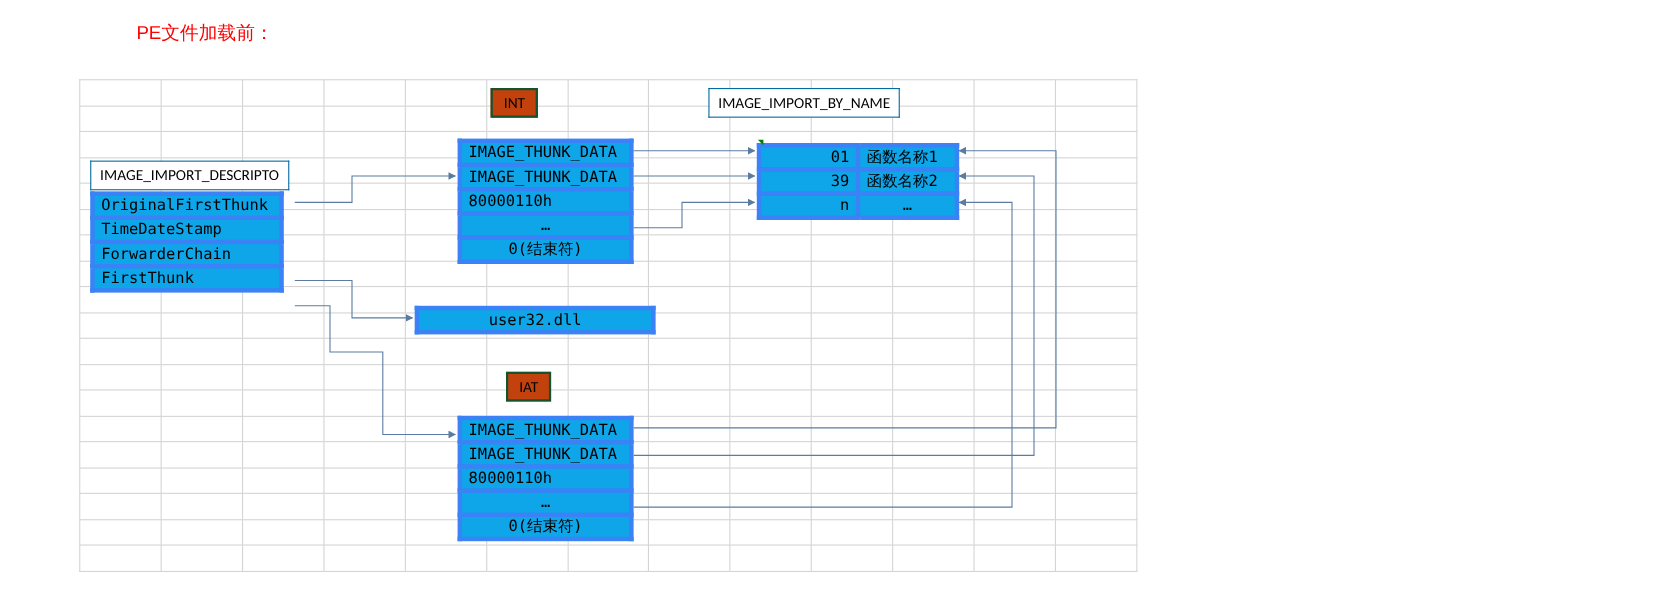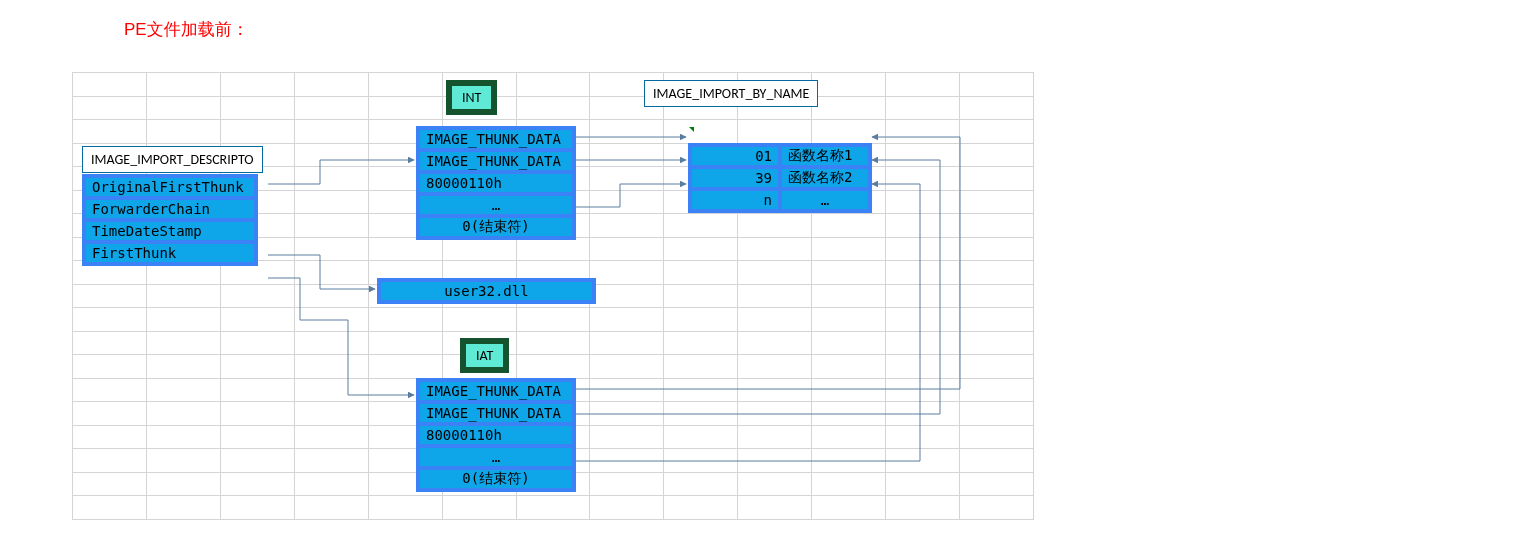--- a/index.html
+++ b/index.html
@@ -31,22 +31,22 @@
     border-collapse: collapse;
     width: 100%;
     height: 100%;
   }
   .grid td {
     border: 1px solid #d4d4d4;
     height: 22px;
   }
   .label-box {
     position: absolute;
-    background: #5eead4;
-    border: 6px solid #14532d;
+    background: #c2410c;
+    border: 2px solid #14532d;
     padding: 3px 10px;
     font-family: Calibri, "Segoe UI", sans-serif;
     font-size: 14px;
     text-align: center;
   }
   .data-table {
     position: absolute;
     border-collapse: collapse;
     background: transparent;
   }
@@ -405,26 +405,26 @@
       </tr>
 </tbody>
   </table>
 
 <table class="data-table" style="left:82px; top:174px; width:176px;">
   <tbody>
       <tr>
         <td>OriginalFirstThunk</td>
       </tr>
   <tr>
+        <td>TimeDateStamp</td>
+      </tr>
+  <tr>
         <td>ForwarderChain</td>
       </tr>
   <tr>
-        <td>TimeDateStamp</td>
-      </tr>
-  <tr>
         <td>FirstThunk</td>
       </tr>
 </tbody>
   </table>
 
 <table class="data-table" style="left:416px; top:126px; width:160px;">
   <tbody>
       <tr>
         <td>IMAGE_THUNK_DATA</td>
       </tr>
@@ -464,21 +464,21 @@
       </tr>
   <tr>
         <td class="center">…</td>
       </tr>
   <tr>
         <td class="center">0(结束符)</td>
       </tr>
 </tbody>
   </table>
 
-<table class="data-table" style="left:688px; top:143px;padding-left:44px;">
+<table class="data-table" style="left:688px; top:130px;padding-left:44px;">
   <tbody>
       <tr>
     <td class="right" style="width:90px;">01</td>
     <td style="width:90px;">函数名称1</td>
   </tr>
   <tr>
     <td class="right">39</td>
     <td>函数名称2</td>
   </tr>
   <tr>

